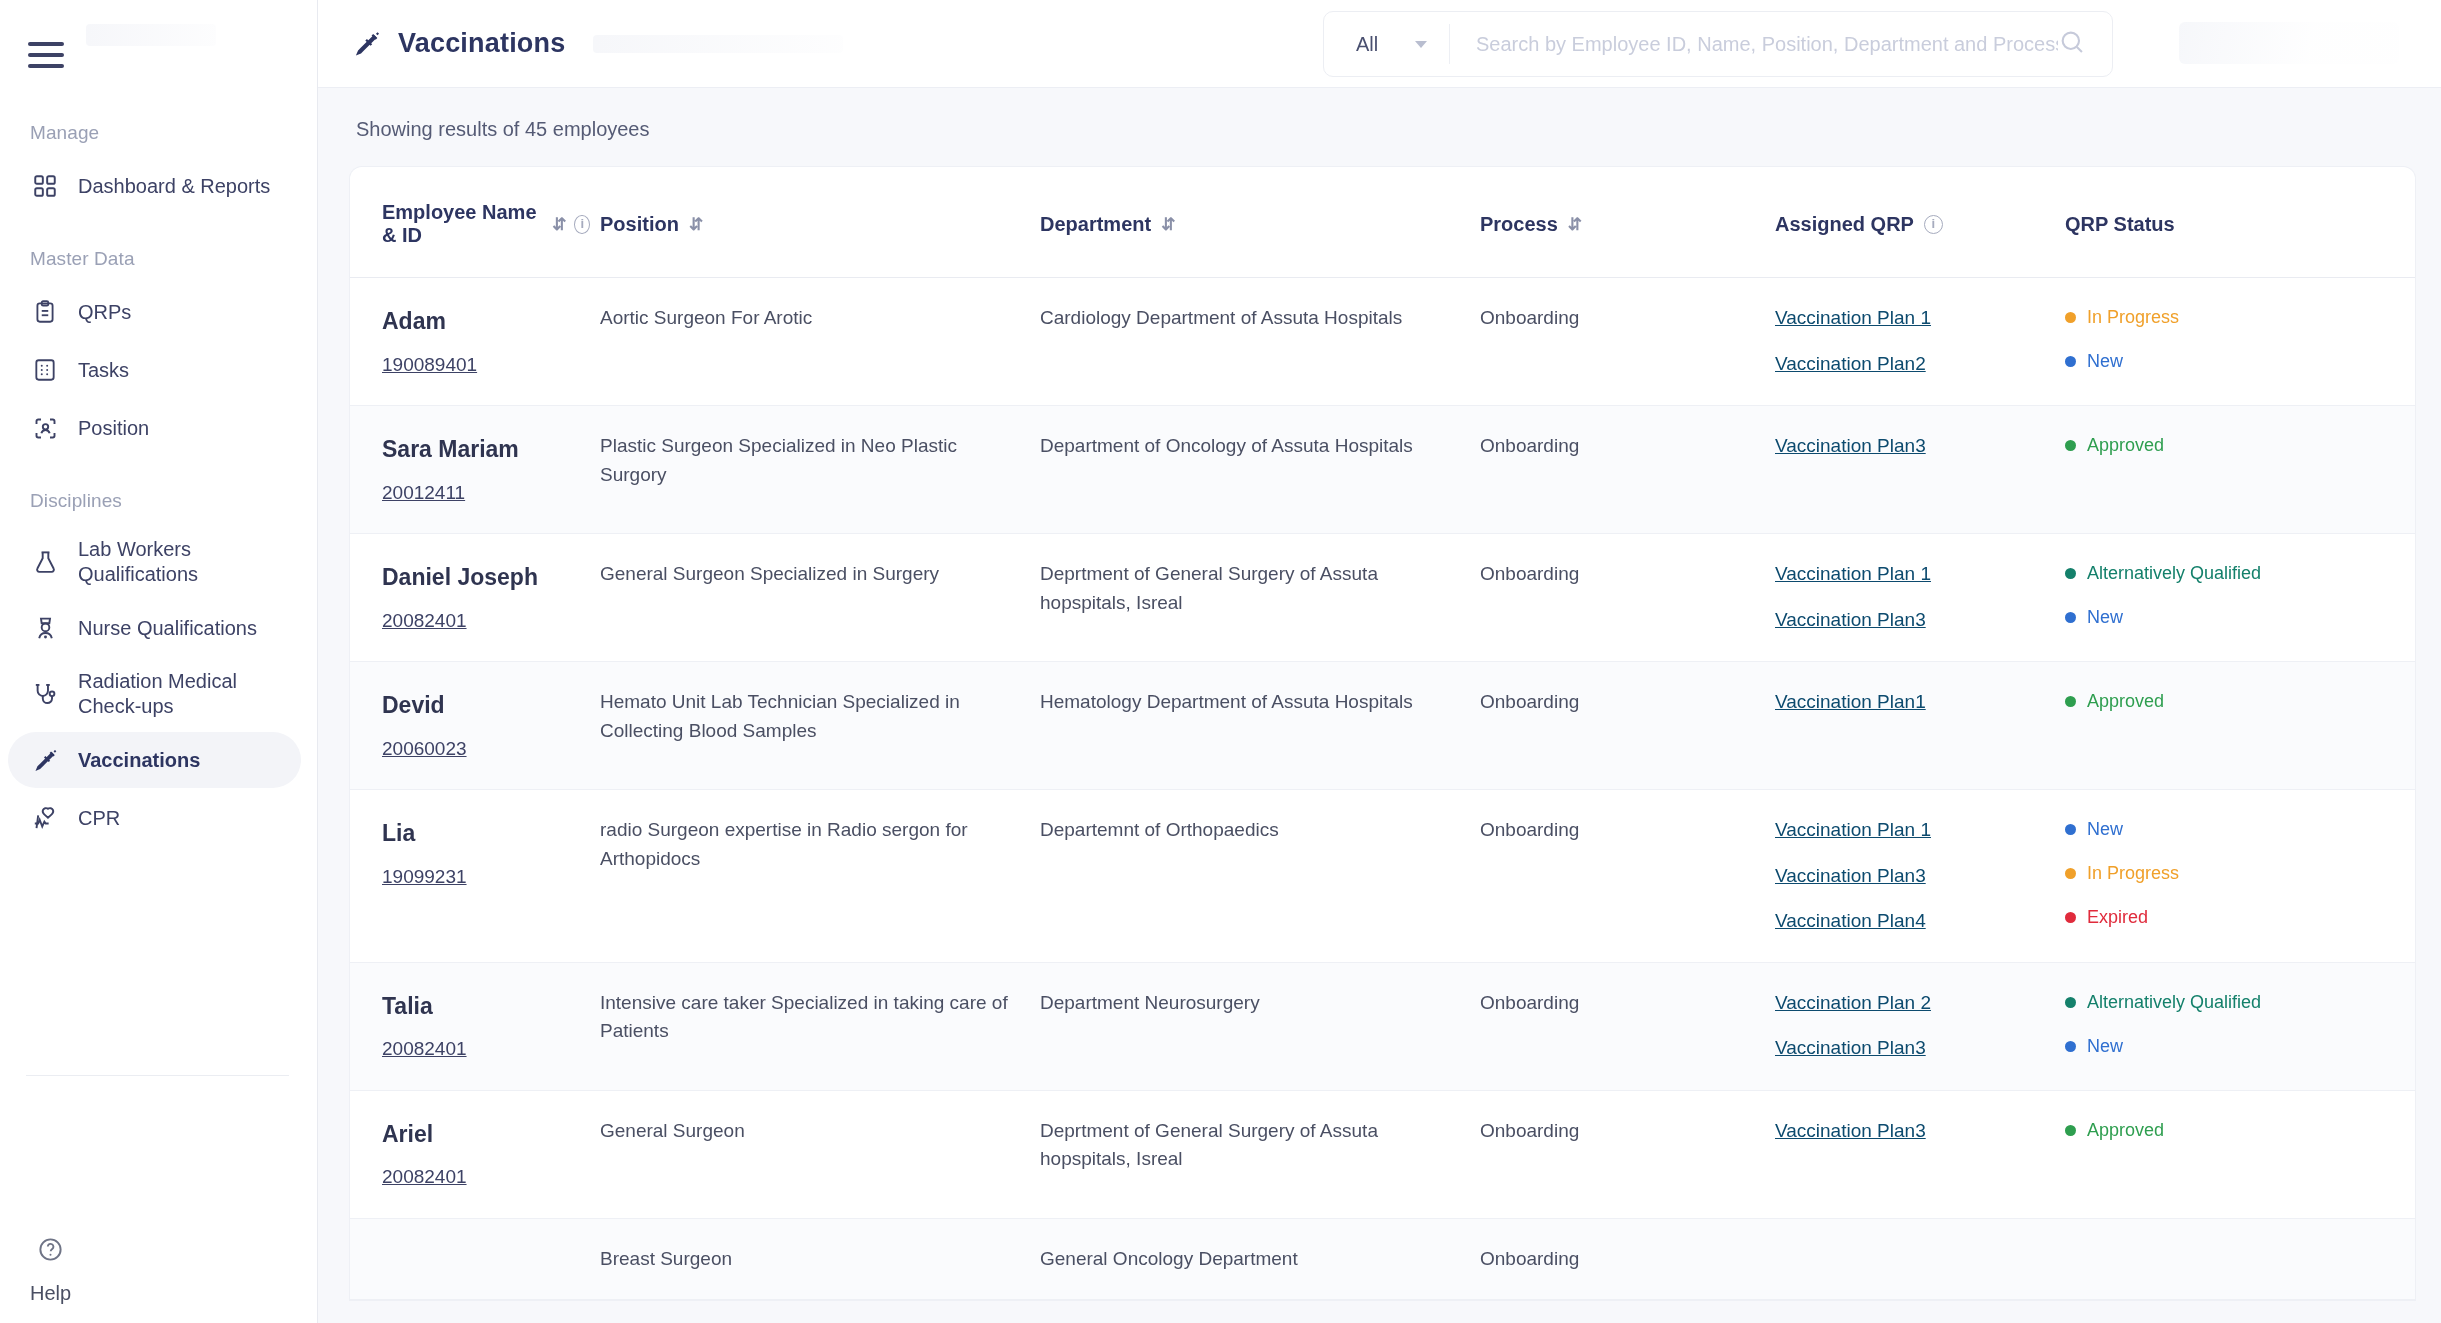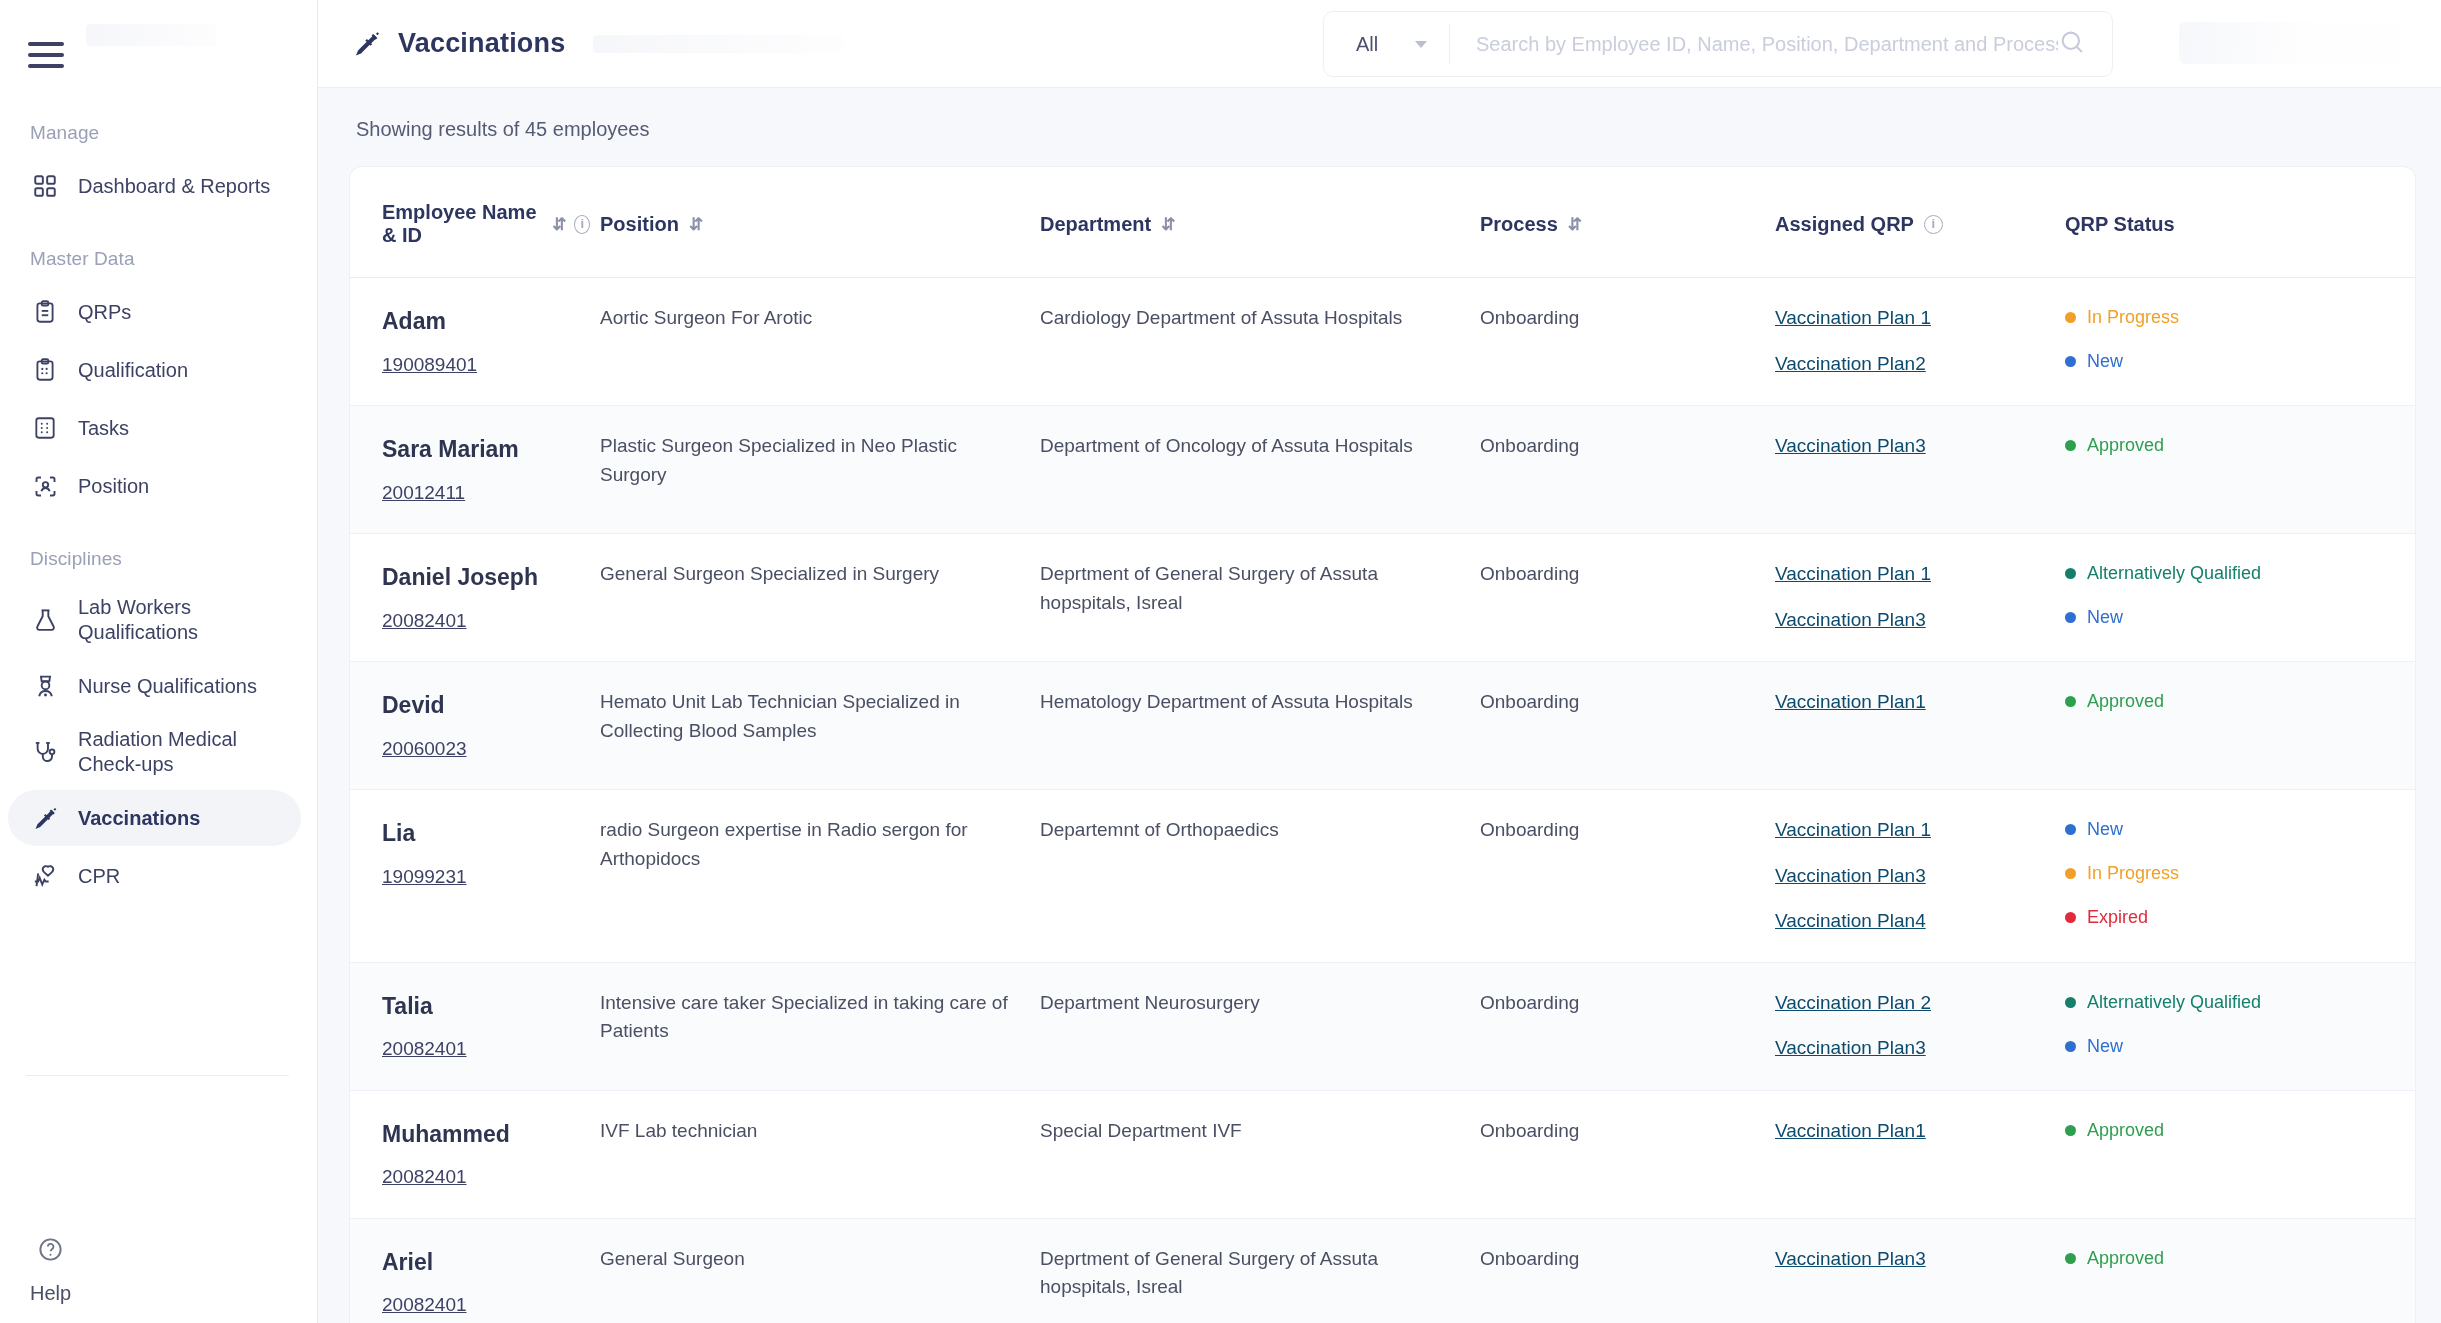--- a/index.html
+++ b/index.html
@@ -197,33 +197,20 @@
         <svg width="26" height="26" viewBox="0 0 24 24" fill="none" stroke="#3d4265" stroke-width="1.7">
           <rect x="5" y="4" width="14" height="17" rx="2.2"></rect>
             <rect x="9" y="2" width="6" height="4" rx="1.2"></rect>
           <line x1="9" y1="11" x2="15" y2="11"></line>
             <line x1="9" y1="15" x2="15" y2="15"></line>
         </svg>
       </span>
       <span class="sb-label">QRPs</span>
     </div>
 
-    <div class="sb-item">
-      <span class="sb-ico">
-        <svg width="26" height="26" viewBox="0 0 24 24" fill="none" stroke="#3d4265" stroke-width="1.7">
-          <rect x="5" y="4" width="14" height="17" rx="2.2"></rect>
-            <rect x="9" y="2" width="6" height="4" rx="1.2"></rect>
-          <circle cx="9.5" cy="11" r="1" fill="#3d4265" stroke="none"></circle>
-            <circle cx="13.5" cy="11" r="1" fill="#3d4265" stroke="none"></circle>
-          <circle cx="9.5" cy="15" r="1" fill="#3d4265" stroke="none"></circle>
-            <circle cx="13.5" cy="15" r="1" fill="#3d4265" stroke="none"></circle>
-        </svg>
-      </span>
-      <span class="sb-label">Qualification</span>
-    </div>
 
     <div class="sb-item">
       <span class="sb-ico">
         <svg width="26" height="26" viewBox="0 0 24 24" fill="none" stroke="#3d4265" stroke-width="1.7">
           <rect x="4" y="3" width="16" height="18" rx="2.2"></rect>
           <circle cx="9" cy="8" r=".9" fill="#3d4265" stroke="none"></circle>
             <circle cx="14" cy="8" r=".9" fill="#3d4265" stroke="none"></circle>
           <circle cx="9" cy="12" r=".9" fill="#3d4265" stroke="none"></circle>
             <circle cx="14" cy="12" r=".9" fill="#3d4265" stroke="none"></circle>
           <circle cx="9" cy="16" r=".9" fill="#3d4265" stroke="none"></circle>
@@ -520,35 +507,20 @@
                     <span class="dot" style="background: rgb(20, 128, 107);"></span>
                     <span style="color: rgb(20, 128, 107);">Alternatively Qualified</span>
                   </div>
                   <div class="status-row">
                     <span class="dot" style="background: rgb(47, 111, 208);"></span>
                     <span style="color: rgb(47, 111, 208);">New</span>
                   </div>
                 </td>
               </tr>
               <tr>
-                <td><div class="emp-name">Muhammed</div><a class="emp-id">20082401</a></td>
-                <td>IVF Lab technician</td>
-                <td>Special Department IVF</td>
-                <td>Onboarding</td>
-                <td>
-                  <a class="plan-link">Vaccination Plan1</a>
-                </td>
-                <td>
-                  <div class="status-row">
-                    <span class="dot" style="background: rgb(46, 158, 79);"></span>
-                    <span style="color: rgb(46, 158, 79);">Approved</span>
-                  </div>
-                </td>
-              </tr>
-              <tr>
                 <td><div class="emp-name">Ariel</div><a class="emp-id">20082401</a></td>
                 <td>General Surgeon</td>
                 <td>Deprtment of General Surgery of Assuta hopspitals, Isreal</td>
                 <td>Onboarding</td>
                 <td>
                   <a class="plan-link">Vaccination Plan3</a>
                 </td>
                 <td>
                   <div class="status-row">
                     <span class="dot" style="background: rgb(46, 158, 79);"></span>

